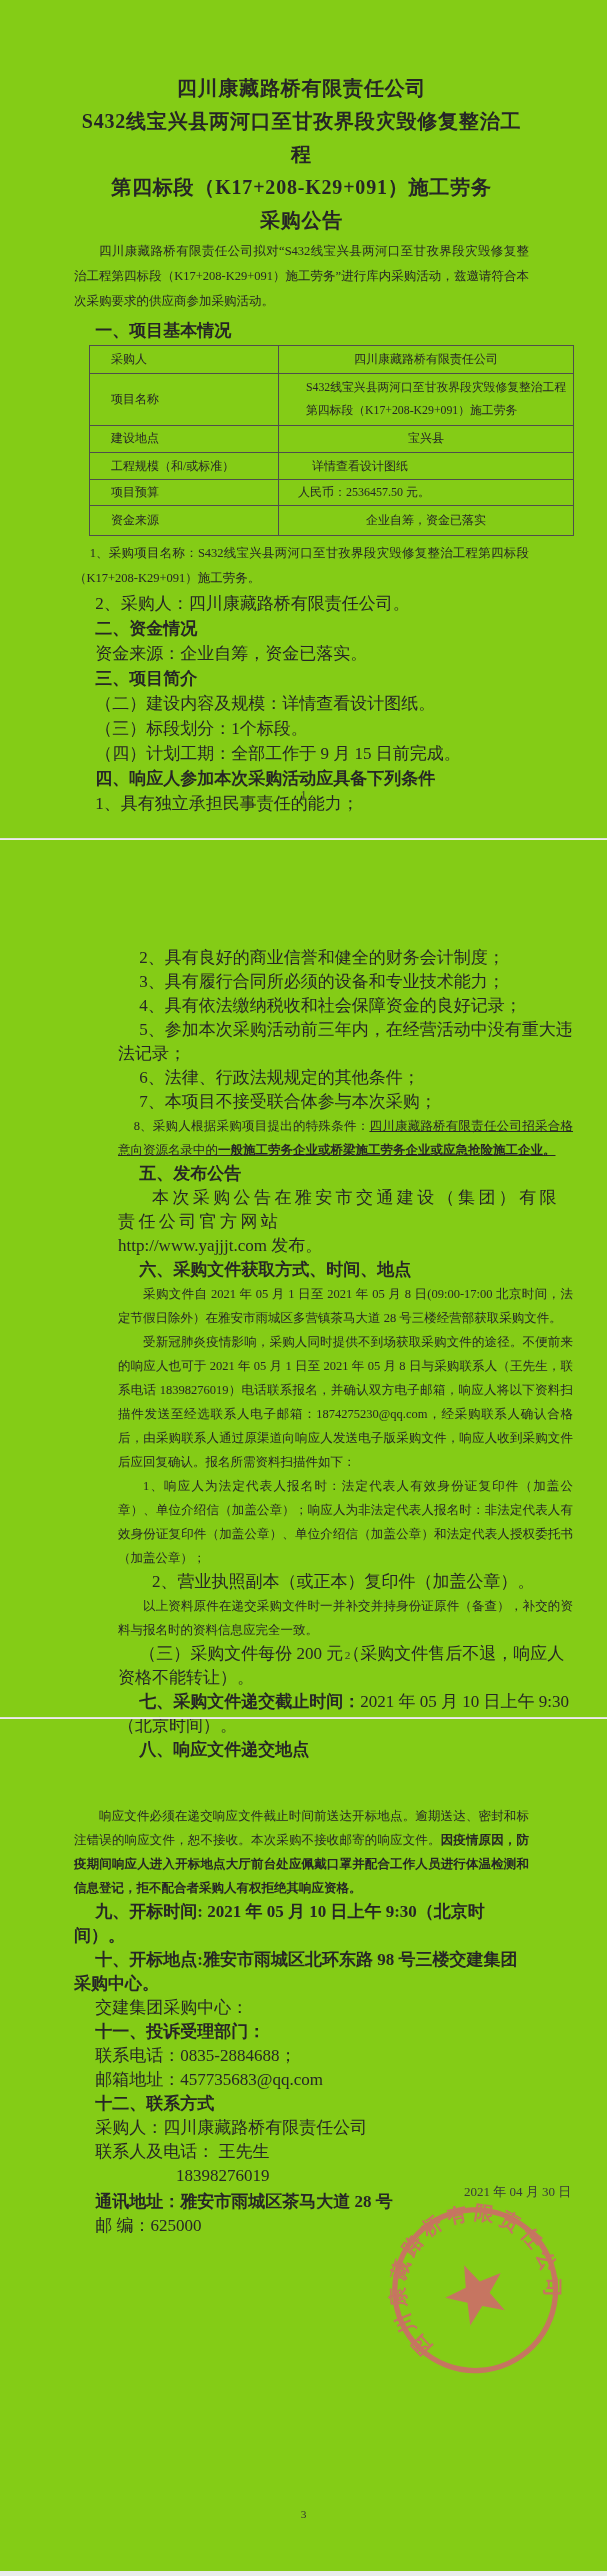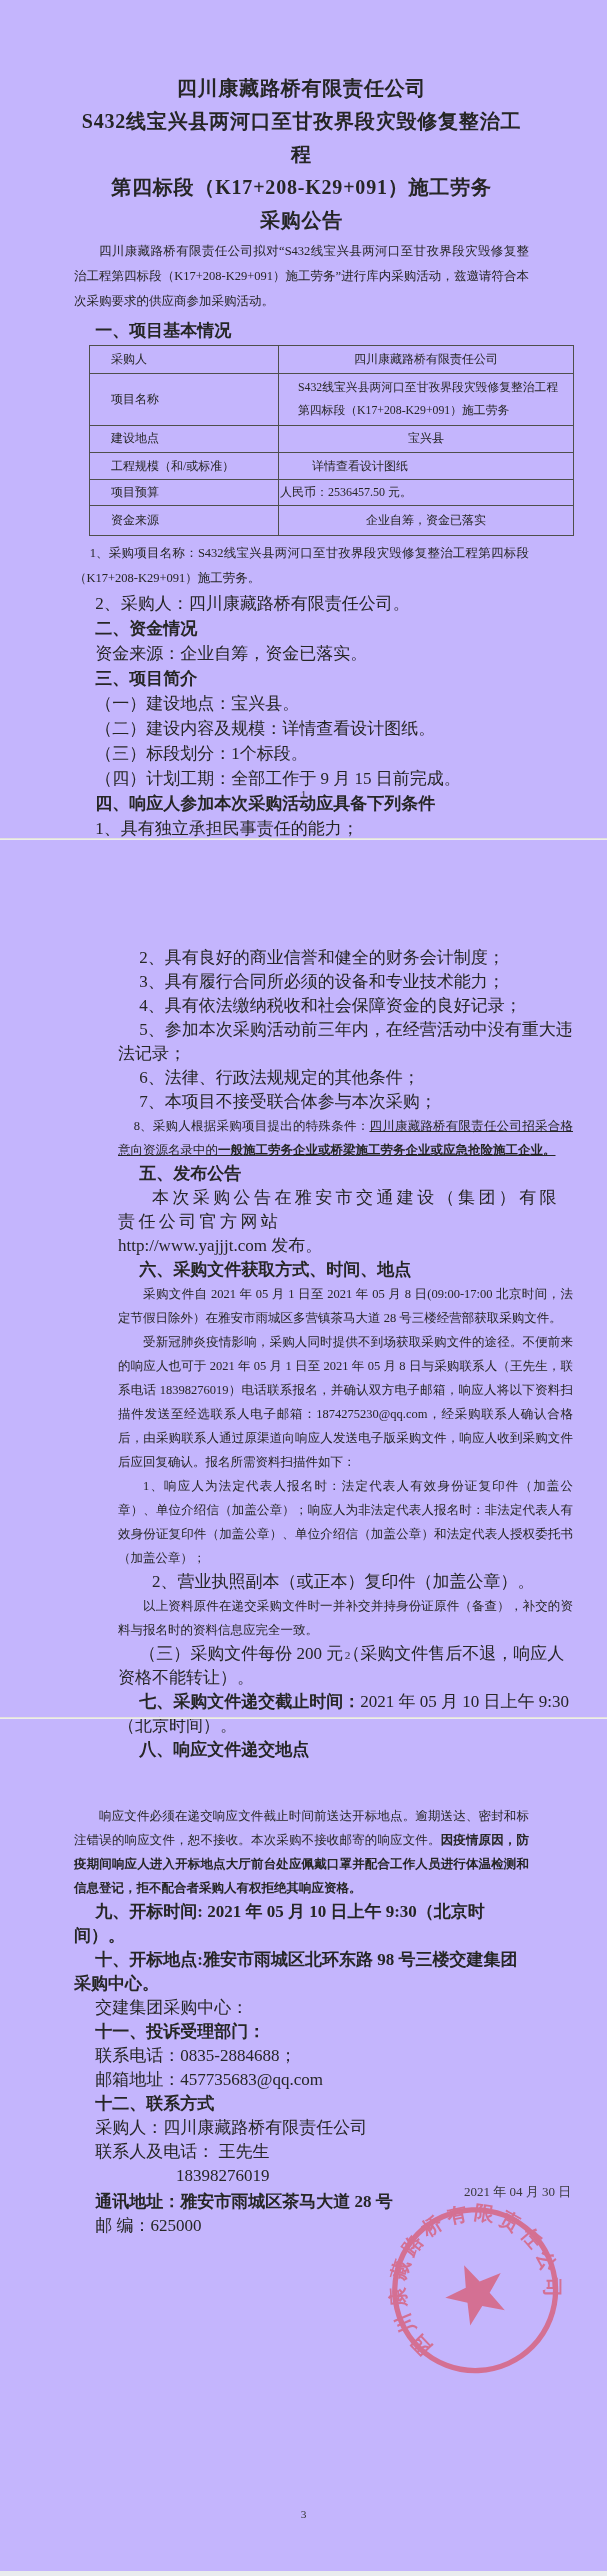--- a/index.html
+++ b/index.html
@@ -1,38 +1,38 @@
 <!DOCTYPE html>
 <html style="font-size:12px"><head>
 <meta charset="utf-8">
 <style>
   html,body{margin:0;padding:0;background:#f2f2ef;}
-  .scan{position:relative;width:607px;height:2576px;background:#c4b5fd;overflow:hidden;
+  .scan{position:relative;width:607px;height:2576px;background:#84cc16;overflow:hidden;
         font-family:"Liberation Serif","DejaVu Serif",serif;color:#262626;}
   .page{position:absolute;left:0;width:607px;}
   .content{position:absolute;left:74px;width:455px;}
   .title{ text-align:center;font-size:20px;font-weight:700;line-height:33px;letter-spacing:0.8px;}
   .line{ font-size:17px;line-height:25px;margin:0;}
   .p2 .line,.p3 .line{line-height:24px;}
   .para{ font-size:12.5px;line-height:25px;margin:0;text-align:justify;}
   .p2 .para,.p3 .para{line-height:24px;}
   .indent-sm{text-indent:1.25em;}
   .indent-lg{text-indent:2em;}
   .b{font-weight:700;}
   .u{text-decoration:underline;}
   .spread{letter-spacing:3.4px;}
   
   table.info{border-collapse:collapse;margin-left:15px;margin-top:2.3px;table-layout:fixed;width:442px;}
   table.info td{border:1.1px solid #4f4f4c;font-size:12px;vertical-align:middle;padding:1.5px 6px;}
   table.info td.lab{width:161px;padding-left:21px;}
   table.info td.val{width:282px;}
   td.val.c{text-align:center;}
   td.val.ind{padding-left:33px;}
-  td.val.ind2{padding-left:1px;}
-  td.val.wrap{font-size:11.8px;line-height:23.5px;padding-left:19px;}
+  td.val.ind2{padding-left:19px;}
+  td.val.wrap{font-size:11.8px;line-height:23.5px;padding-left:27px;}
   .pagenum{position:absolute;left:0;width:607px;text-align:center;font-size:11.4px;color:#333;}
   .page-break{position:absolute;left:0;width:607px;height:2.3px;
       background:linear-gradient(to bottom,#dcdbd6,#f4f4f1);}
   .bottom-strip{position:absolute;left:0;bottom:0;width:607px;height:4.6px;background:#e9ecee;}
   
   .seal-wrap{position:absolute;transform:rotate(-24deg);opacity:.78;}
   .date-line{position:absolute;font-size:13px;color:#38383a;white-space:nowrap;}
 </style>
 </head>
 <body>
@@ -77,21 +77,20 @@
           <td class="val c">企业自筹，资金已落实</td>
         </tr>
       </tbody>
         </table>
 
       <p class="para indent-sm" style="margin-top:4.6px;">1、采购项目名称：S432线宝兴县两河口至甘孜界段灾毁修复整治工程第四标段（K17+208-K29+091）施工劳务。</p>
       <p class="line indent-sm">2、采购人：四川康藏路桥有限责任公司。</p>
       <p class="line indent-sm b">二、资金情况</p>
       <p class="line indent-sm">资金来源：企业自筹，资金已落实。</p>
       <p class="line indent-sm b">三、项目简介</p>
-      <p class="line indent-sm">（一）建设地点：宝兴县。</p>
       <p class="line indent-sm">（二）建设内容及规模：详情查看设计图纸。</p>
       <p class="line indent-sm">（三）标段划分：1个标段。</p>
       <p class="line indent-sm">（四）计划工期：全部工作于 9 月 15 日前完成。</p>
       <p class="line indent-sm b">四、响应人参加本次采购活动应具备下列条件</p>
       <p class="line indent-sm">1、具有独立承担民事责任的能力；</p>
     </div>
     <div class="pagenum" style="top:788px;">1</div>
   </div>
 
   <div class="page-break" style="top:838px;"></div>

